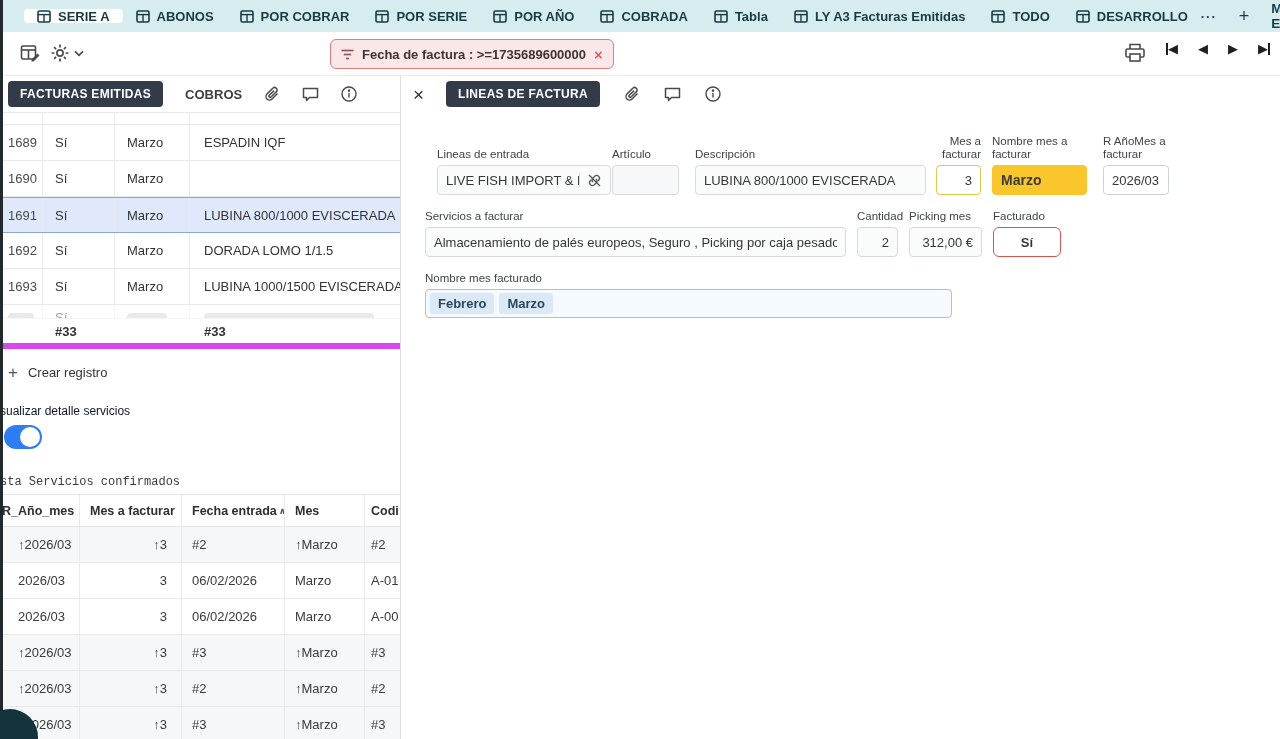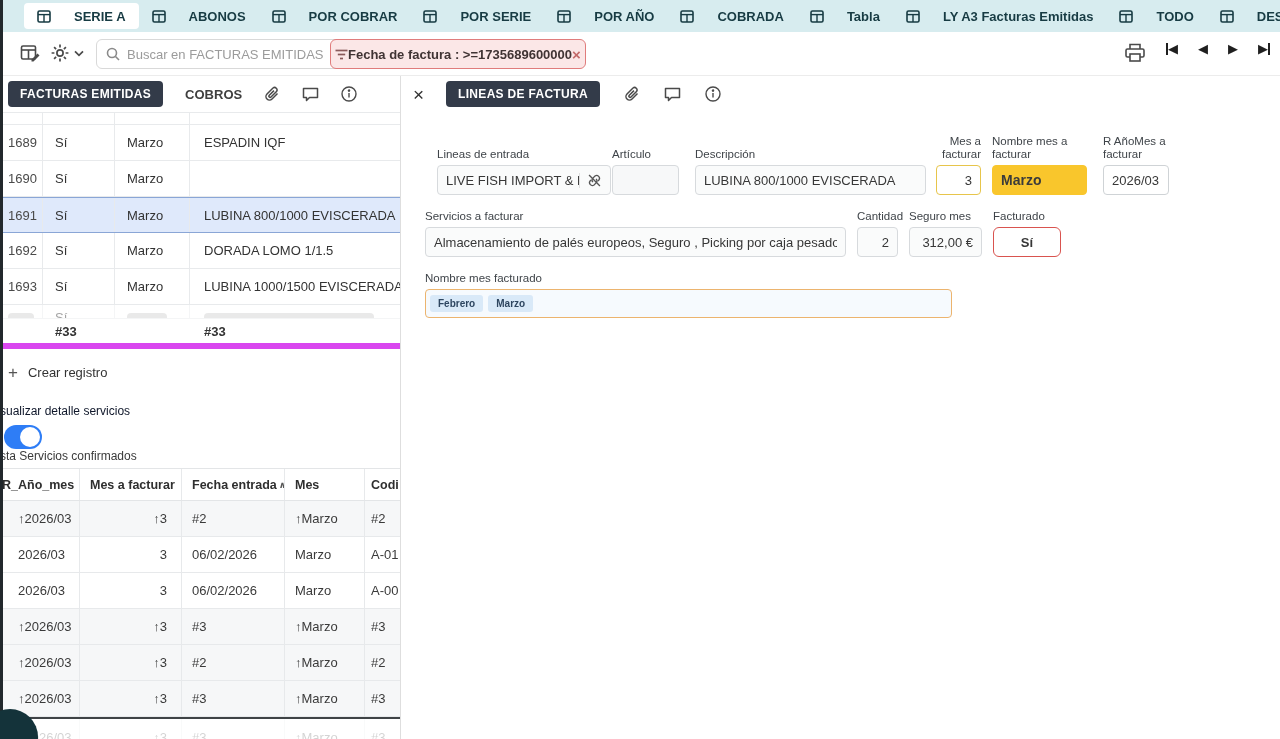--- a/index.html
+++ b/index.html
@@ -3,41 +3,41 @@
 <meta charset="utf-8">
 <style>
   * { margin:0; padding:0; box-sizing:border-box; }
   html,body { width:1280px; height:739px; overflow:hidden; background:#fff;
     font-family:"Liberation Sans","DejaVu Sans",sans-serif; font-size:13px; color:#333; }
   .screen { position:relative; width:1280px; height:739px; overflow:hidden; background:#fff; }
 
   
   .topbar { position:absolute; left:0; top:0; width:1280px; height:32px;
     background:#d7ecef; display:flex; align-items:center; padding-left:24px; }
-  .tab { display:flex; align-items:center; gap:23px; height:26px; padding:0 13px;
+  .tab { display:flex; align-items:center; gap:7px; height:14px; padding:0 13px;
     color:#173b43; font-weight:700; font-size:13px; cursor:pointer; white-space:nowrap; border-radius:4px; }
   .tab .ticon { display:flex; color:#173b43; }
   .tab.active { background:#fff; }
   .topbar-right { margin-left:auto; display:flex; align-items:center; gap:22px; padding-right:6px; }
   .overflow-dots { font-weight:700; color:#173b43; letter-spacing:1px; font-size:13px; }
   .plus-glyph { font-size:18px; font-weight:400; color:#173b43; line-height:1; }
   .mode-label { font-weight:600; font-size:13.5px; color:#173b43; }
 
   
   .toolbar { position:absolute; left:0; top:32px; width:1280px; height:44px; background:#fff;
     border-bottom:1px solid #ececec; }
   .tb-icon { position:absolute; color:#4a4a4a; cursor:pointer; display:flex; align-items:center; }
   .search-wrap { position:absolute; left:96px; top:7px; width:250px; height:30px;
     border:1px solid #d9d9d9; border-radius:6px; background:#fff; display:flex; align-items:center; padding:0 9px; gap:7px; }
   .search-wrap svg { color:#8a8a8a; flex:0 0 auto; }
   .search-input { border:none; outline:none; width:100%; font-size:13px; color:#444;
     font-family:"Liberation Sans","DejaVu Sans",sans-serif; background:transparent; }
   .search-input::placeholder { color:#9b9b9b; }
   .filter-chip { position:absolute; left:330px; top:7px; height:30px; display:flex; align-items:center;
-    padding:0 4px; background:#fbe7e7; border:1.5px solid #e07c7c; border-radius:6px; cursor:pointer; }
+    gap:8px; padding:0 10px; background:#fbe7e7; border:1.5px solid #e07c7c; border-radius:6px; cursor:pointer; }
   .filter-chip .flabel { font-size:13px; font-weight:600; color:#403434; white-space:nowrap; }
   .filter-chip .fx { color:#c46a6a; font-size:15px; font-weight:700; cursor:pointer; }
   .nav-group { position:absolute; right:10px; top:10px; display:flex; gap:20px; align-items:center; color:#1f1f1f; }
   .navbtn { display:flex; align-items:center; cursor:pointer; font-size:13px; }
   .navbtn .bar { width:2px; height:12px; background:#1f1f1f; }
   .navbtn .tri { font-size:13px; line-height:1; }
 
   
   .left-panel { position:absolute; left:0; top:76px; width:400px; bottom:0; background:#fff; }
   .right-panel { position:absolute; left:400px; top:76px; right:0; bottom:0; background:#fff; border-left:1px solid #dedede; }
@@ -67,21 +67,21 @@
   .sumrow .s2 { grid-column:2; padding-left:12px; }
   .sumrow .s4 { grid-column:4; padding-left:14px; }
 
   .create-record { display:flex; align-items:center; gap:10px; margin:12px 0 0 8px; cursor:pointer; color:#333; height:22px; }
   .create-record .plus { font-size:17px; color:#555; line-height:1; }
 
   .toggle-label { margin:21px 0 0 0; font-size:12px; color:#0f172a; }
   .toggle { margin:7px 0 0 4px; width:38px; height:24px; border-radius:12px; background:#2e7df6; position:relative; cursor:pointer; }
   .toggle .knob { position:absolute; right:2px; top:2px; width:20px; height:20px; border-radius:50%; background:#fff; }
 
-  .services-title { margin:0 0 5px 0; font-size:12px; color:#3a3a3a; }
+  .services-title { margin:26px 0 5px 0; font-size:12px; color:#3a3a3a;font-family:Liberation Mono, monospace; }
 
   
   .stable { border-top:1px solid #e3e5e7; }
   .shead, .srow { display:grid; grid-template-columns:80px 102px 103px 80px 1fr; }
   .shead { height:32px; border-bottom:1px solid #e3e5e7; }
   .shead .hc { display:flex; align-items:center; font-weight:700; font-size:12.5px; color:#2f2f2f;
     border-right:1px solid #e7e9eb; padding-left:10px; cursor:pointer; white-space:nowrap; overflow:hidden;text-align:center; }
   .shead .hc.first { padding-left:2px; }
   .shead .hc.last { border-right:none; padding-left:6px; }
   .caret { font-size:9px; margin-left:2px; color:#555; }
@@ -105,21 +105,21 @@
   .field { border:1px solid #d7dadd; border-radius:4px; background:#fafbfb; height:30px;
     display:flex; align-items:center; padding:0 8px; font-size:13px; color:#373737; cursor:text; }
   .field .val { overflow:hidden; white-space:nowrap; }
   .unlink-wrap { margin-left:auto; padding-left:7px; border-left:1px solid #e0e0e0; color:#555; display:flex; cursor:pointer; }
   .field.yellow-border { background:#fff; border:1.5px solid #e7c54b; justify-content:flex-end; }
   .field.yellow-fill { background:#f9c62c; border-color:#f9c62c; font-weight:700; font-size:14px; color:#3b3b3b; }
   .field.white { background:#fff; border-color:#cfd3d6; }
   .field.num-right { justify-content:flex-end; }
   .field.red-outline { background:#fff; border:1.5px solid #d9534f; border-radius:6px; justify-content:center; font-weight:600; }
   .field.orange-outline { background:#f6fafe; border:1.5px solid #ecb46e; height:29px; padding:0 4px; gap:5px; }
-  .chip-blue { background:#d9e9f8; color:#2e4660; font-weight:600; border-radius:3px; padding:3px 8px; font-size:10px; }
+  .chip-blue { background:#d9e9f8; color:#2e4660; font-weight:600; border-radius:3px; padding:3px 8px; font-size:13px; }
 
   
   .edge-strip { position:absolute; left:0; top:0; width:3px; height:739px; background:#22282c; z-index:40; }
   .corner-wedge { position:absolute; left:-18px; bottom:-26px; width:56px; height:56px; border-radius:50%;
     background:#14333a; z-index:41; }
 </style>
 </head>
 <body>
 
 <div class="screen">
@@ -247,27 +247,20 @@
           <circle cx="10" cy="10" r="3.1"></circle>
           <path d="M10 1.6v2.8M10 15.6v2.8M1.6 10h2.8M15.6 10h2.8M4.1 4.1l2 2M13.9 13.9l2 2M15.9 4.1l-2 2M6.1 13.9l-2 2"></path>
         </svg>
     </span>
     <span class="tb-icon" style="left:74px; top:18px;">
       <svg width="10" height="7" viewBox="0 0 10 7" fill="none" stroke="currentColor" stroke-width="1.7">
           <path d="M1 1.3 5 5.3 9 1.3"></path>
         </svg>
     </span>
 
-    <div class="search-wrap">
-      <svg width="14" height="14" viewBox="0 0 14 14" fill="none" stroke="currentColor" stroke-width="1.6">
-          <circle cx="6" cy="6" r="4.5"></circle>
-          <line x1="9.5" y1="9.5" x2="13" y2="13"></line>
-        </svg>
-      <input class="search-input" placeholder="Buscar en FACTURAS EMITIDAS" style="">
-    </div>
 
     <div class="filter-chip">
       <svg width="13" height="11" viewBox="0 0 13 11" stroke="#8a5a5a" stroke-width="1.7" fill="none">
           <line x1="0.5" y1="1.5" x2="12.5" y2="1.5"></line>
           <line x1="2.8" y1="5.5" x2="10.2" y2="5.5"></line>
           <line x1="5" y1="9.5" x2="8" y2="9.5"></line>
         </svg>
       <span class="flabel">Fecha de factura : &gt;=1735689600000</span>
       <span class="fx">×</span>
     </div>
@@ -527,21 +520,21 @@
         <span class="val">Almacenamiento de palés europeos, Seguro , Picking por caja pesado &lt; 11</span>
       </div>
     </div>
     <div class="fgroup" style="left:456px; top:134px; width:41px;">
       <div class="flabel2" style="width:48px; overflow:hidden;">Cantidad</div>
       <div class="field num-right">
         <span class="val">2</span>
       </div>
     </div>
     <div class="fgroup" style="left:508px; top:134px; width:73px;">
-      <div class="flabel2">Seguro mes</div>
+      <div class="flabel2">Picking mes</div>
       <div class="field num-right">
         <span class="val">312,00 €</span>
       </div>
     </div>
     <div class="fgroup" style="left:592px; top:134px; width:68px;">
       <div class="flabel2">Facturado</div>
       <div class="field red-outline">
         <span class="val">Sí</span>
       </div>
     </div>

